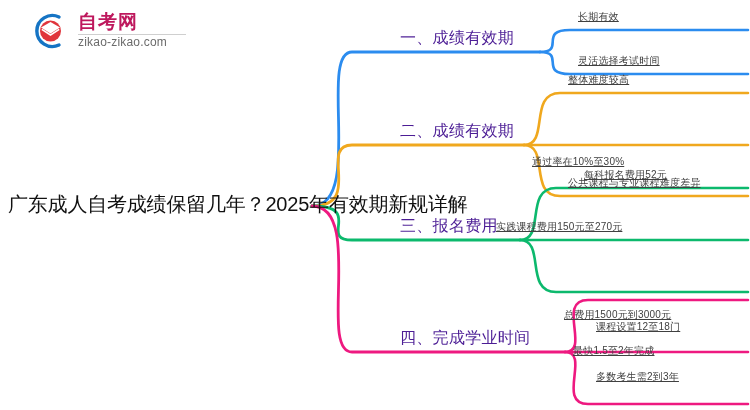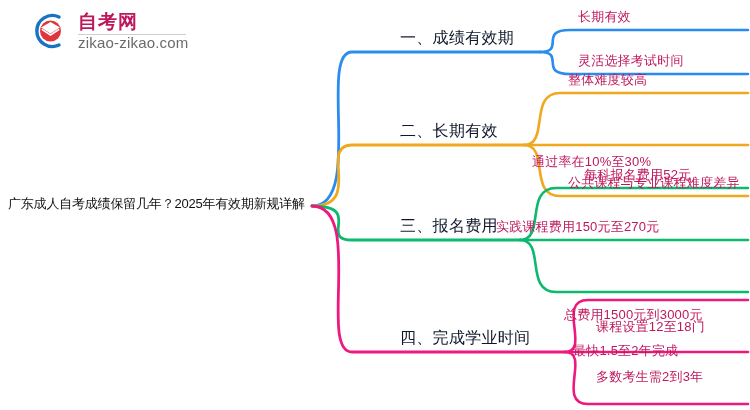--- a/index.html
+++ b/index.html
@@ -45,21 +45,21 @@
     line-height: 22px;
     font-family: "Liberation Sans", "DejaVu Sans", sans-serif;
   }
   #logo-divider {
     width: 108px;
     height: 1px;
     background: #cfcfcf;
     margin-top: 1px;
   }
   #logo-url {
-    font-size: 15px;
+    font-size: 12px;
     color: #6b6b6b;
     letter-spacing: 0.2px;
     line-height: 13px;
     margin-top: 1px;
     font-family: "Liberation Sans", "DejaVu Sans", sans-serif;
   }
 
   
   #map-svg {
     position: absolute;
@@ -72,36 +72,37 @@
   
   .node-text {
     position: absolute;
     white-space: nowrap;
     color: #262626;
     font-family: "Liberation Sans", "DejaVu Sans", sans-serif;
   }
   #root-title {
     left: 8px;
     top: 193px;
-    font-size: 13px;
+    font-size: 20px;
     line-height: 22px;
     color: #111111;
     letter-spacing: -0.2px;
   }
   .branch-label {
     font-size: 16px;
     line-height: 20px;
-    color: #0f172a;
+    color: #4c1d95;
     letter-spacing: 0.3px;
   }
   .leaf-label {
-    font-size: 13px;
+    font-size: 10px;
     line-height: 19px;
-    color: #be185d;
+    color: #404040;
     letter-spacing: 0.2px;
+    text-decoration: underline;
   }
 </style>
 </head>
 <body>
 
 <div id="logo">
   <svg id="logo-mark" viewBox="0 0 44 42">
 
     <path d="M31 7 A15.5 15.5 0 1 0 31 35" fill="none" stroke="#1574c4" stroke-width="3.4" stroke-linecap="round"></path>
 
@@ -135,21 +136,21 @@
       <path d="M 565 352 L 748 352" fill="none" stroke="#ee1980" stroke-width="2.6" stroke-linecap="round"></path>
       <path d="M 565 352 C 591 352 556 404 588 404 L 748 404" fill="none" stroke="#ee1980" stroke-width="2.6" stroke-linecap="round"></path>
     </g>
 </svg>
 
 <div id="label-layer">
   <div class="node-text" id="root-title">广东成人自考成绩保留几年？2025年有效期新规详解</div>
 <div class="node-text branch-label" style="left: 400px; top: 28px;">一、成绩有效期</div>
     <div class="node-text leaf-label" style="left: 578px; top: 7px;">长期有效</div>
     <div class="node-text leaf-label" style="left: 578px; top: 51px;">灵活选择考试时间</div>
-    <div class="node-text branch-label" style="left: 400px; top: 121px;">二、长期有效</div>
+    <div class="node-text branch-label" style="left: 400px; top: 121px;">二、成绩有效期</div>
     <div class="node-text leaf-label" style="left: 568px; top: 70px;">整体难度较高</div>
     <div class="node-text leaf-label" style="left: 532px; top: 122px; margin-top: 30px;">通过率在10%至30%</div>
     <div class="node-text leaf-label" style="left: 568px; top: 173px;">公共课程与专业课程难度差异</div>
     <div class="node-text branch-label" style="left: 400px; top: 216px;">三、报名费用</div>
     <div class="node-text leaf-label" style="left: 584px; top: 165px;">每科报名费用52元</div>
     <div class="node-text leaf-label" style="left: 496px; top: 217px;">实践课程费用150元至270元</div>
     <div class="node-text leaf-label" style="left: 564px; top: 269px; margin-top: 36px;">总费用1500元到3000元</div>
     <div class="node-text branch-label" style="left: 400px; top: 328px;">四、完成学业时间</div>
     <div class="node-text leaf-label" style="left: 596px; top: 277px; margin-top: 40px;">课程设置12至18门</div>
     <div class="node-text leaf-label" style="left: 573px; top: 341px;">最快1.5至2年完成</div>

